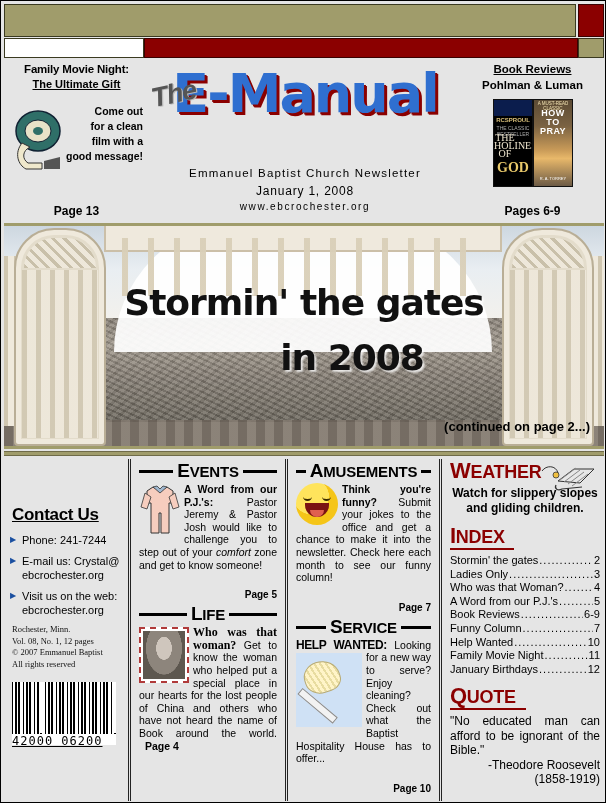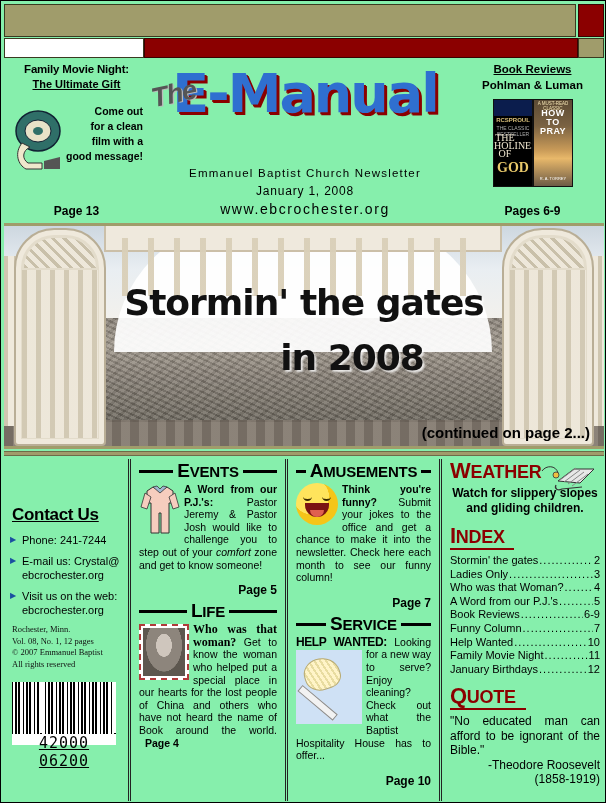--- a/index.html
+++ b/index.html
@@ -1,17 +1,17 @@
 <!DOCTYPE html>
 <html><head>
 <meta charset="utf-8">
 <style>
   html,body{margin:0;padding:0;background:#fff;}
   body{width:606px;height:803px;font-family:"Liberation Sans",sans-serif;}
-  .page{position:relative;width:606px;height:803px;overflow:hidden;background:#86efac;
+  .page{position:relative;width:606px;height:803px;overflow:hidden;background:#e5e5e5;
         box-sizing:border-box;border:1px solid #000;}
 
   
   .bar-olive-top{position:absolute;left:3px;top:3px;width:572px;height:33px;background:#a09c6b;
                  border:1px solid #3a3a20;box-sizing:border-box;}
   .bar-red-topright{position:absolute;left:577px;top:3px;width:26px;height:33px;background:#8b0000;
                  border:1px solid #3a0000;box-sizing:border-box;}
   .bar-white-left{position:absolute;left:3px;top:37px;width:140px;height:20px;background:#fff;
                  border:1px solid #3a3a20;box-sizing:border-box;}
   .bar-red-mid{position:absolute;left:143px;top:37px;width:434px;height:20px;background:#8b0000;
@@ -33,21 +33,21 @@
   .the-word{position:absolute;left:6px;top:24px;font-style:italic;font-weight:bold;font-size:27px;
             color:#555;transform:rotate(-12deg);transform-origin:left bottom;
             font-family:"Liberation Sans",sans-serif;letter-spacing:-1px;
             text-shadow:1px 1px 0 #bbb;}
   .emanual{position:absolute;left:0;right:0;top:4px;font-size:54px;font-weight:bold;
            color:#2f6fd0;font-family:"DejaVu Sans",sans-serif;letter-spacing:-2px;
            line-height:62px;
            text-shadow: 2px 2px 0 #8b0000, 3px 3px 0 #8b0000;}
   .sub1{position:absolute;left:0;right:0;top:108px;font-size:11.5px;color:#000;letter-spacing:1.2px;}
   .sub2{position:absolute;left:0;right:0;top:125px;font-size:12px;color:#000;letter-spacing:.8px;}
-  .sub3{position:absolute;left:0;right:0;top:142px;font-size:14px;color:#000;letter-spacing:1.6px;}
+  .sub3{position:absolute;left:0;right:0;top:142px;font-size:10px;color:#000;letter-spacing:1.6px;}
 
   .promo-right{position:absolute;left:457px;top:0;width:143px;height:163px;text-align:center;}
   .promo-right .r1{font-size:11.5px;font-weight:bold;text-decoration:underline;margin-top:4px;}
   .promo-right .r2{font-size:11.5px;font-weight:bold;margin-top:4px;}
   .books{position:absolute;left:32px;top:40px;width:80px;height:88px;display:flex;}
   .bk{width:40px;height:88px;position:relative;overflow:hidden;border:1px solid #111;box-sizing:border-box;}
   .bk1{background:linear-gradient(#0b1d4d 0%,#0b1d4d 18%,#000 19%,#000 100%);}
   .bk1 .bt{position:absolute;left:0;right:0;top:17px;text-align:center;font-size:6px;font-weight:bold;color:#d9c07a;}
   .bk1 .bs{position:absolute;left:0;right:0;top:25px;text-align:center;font-size:5px;color:#aaa;}
   .bk1 .bm{position:absolute;left:0;right:16px;top:34px;text-align:center;font-size:10px;color:#efe6cf;
@@ -99,21 +99,21 @@
   .fenceL{position:absolute;left:0;top:30px;width:16px;height:170px;
         background:repeating-linear-gradient(90deg,#cfc6b0 0 4px,#efe9dc 4px 10px);}
   .fenceR{position:absolute;right:0;top:30px;width:16px;height:170px;
         background:repeating-linear-gradient(90deg,#cfc6b0 0 4px,#efe9dc 4px 10px);}
   .headline{position:absolute;left:0;right:0;top:56px;text-align:center;z-index:5;}
   .hl1{font-size:36px;font-weight:bold;color:#111;font-family:"DejaVu Sans",sans-serif;
        letter-spacing:-1px;text-shadow:2px 2px 2px rgba(255,255,255,.8);}
   .hl2{font-size:36px;font-weight:bold;color:#111;font-family:"DejaVu Sans",sans-serif;
        letter-spacing:-1px;margin-top:14px;padding-left:96px;
        text-shadow:2px 2px 2px rgba(255,255,255,.8);}
-  .contd{position:absolute;right:14px;bottom:5px;font-size:15px;font-weight:bold;color:#000;z-index:6;}
+  .contd{position:absolute;right:14px;bottom:12px;font-size:13px;font-weight:bold;color:#000;z-index:6;}
 
   
   .rule{position:absolute;left:3px;top:450px;width:600px;height:5px;
         background:#a09c6b;border-top:1px solid #6f6b48;border-bottom:1px solid #6f6b48;box-sizing:border-box;}
 
   
   .cols{position:absolute;left:3px;top:458px;width:600px;height:342px;}
   .col{position:absolute;top:0;height:342px;box-sizing:border-box;}
   .c1{left:0;width:122px;padding:4px 6px 0 8px;margin-top:40px;}
   .c2{left:124px;width:155px;padding:2px 6px 0 8px;border-left:3px double #222;}
@@ -121,33 +121,33 @@
   .c4{left:435px;width:165px;padding:2px 4px 0 8px;border-left:3px double #222;}
   .contact-h{font-size:17px;font-weight:bold;text-decoration:underline;letter-spacing:-.3px;margin:2px 0 8px 0;}
   .bullets{list-style:none;margin:0;padding:0;}
   .bullets li{font-size:11px;line-height:14px;margin-bottom:7px;padding-left:10px;position:relative;color:#000;}
   .bullets li:before{content:"\25B6";position:absolute;left:-2px;top:0;font-size:8px;color:#1a4fa0;}
   .fine{font-family:"Liberation Serif",serif;font-size:8.5px;line-height:11.5px;color:#111;margin-top:6px;}
   .barcode{margin-top:12px;width:104px;height:62px;background:#fff;
      background-image:repeating-linear-gradient(90deg,#000 0 1px,#fff 1px 3px,#000 3px 5px,#fff 5px 6px,#000 6px 8px,#fff 8px 11px);
      position:relative;border:0;}
   .barcode .num{position:absolute;left:0;right:0;bottom:-1px;height:11px;background:#fff;
-     text-align:center;font-size:15px;font-family:"DejaVu Sans Mono",monospace;letter-spacing:1px;color:#000;text-decoration:underline;}
+     font-size:12px;font-family:"DejaVu Sans Mono",monospace;letter-spacing:1px;color:#000;text-decoration:underline;}
   .barcode .q{position:absolute;top:0;bottom:11px;width:3px;background:#fff;}
 
   
   .rulehead{display:flex;align-items:center;justify-content:center;gap:4px;margin:2px 0 3px 0;}
   .rulehead .ln{flex:1;height:3px;background:#000;}
   .rulehead .tx{font-size:15px;font-weight:bold;font-variant:small-caps;text-transform:uppercase;
      letter-spacing:-.2px;line-height:16px;white-space:nowrap;}
   .rulehead .tx::first-letter{font-size:19px;}
 
   .body{font-size:10.5px;line-height:12.6px;color:#000;text-align:justify;}
   .body b{font-weight:bold;}
-  .pgref{text-align:right;font-weight:bold;font-size:12px;margin-top:12px;}
+  .pgref{text-align:right;font-weight:bold;font-size:10px;margin-top:18px;}
 
   .pjicon{float:left;width:42px;height:58px;margin:0 3px 0 0;position:relative;}
   .stamp{float:left;width:50px;height:56px;margin:1px 4px 0 0;border:2px dashed #b03a3a;
          background:#fff;box-sizing:border-box;padding:2px;}
   .stamp .ph{width:100%;height:100%;
      background:radial-gradient(ellipse at 50% 36%, #cfc6bd 0 26%, #8d857c 27% 60%, #5d574f 61% 100%);}
   .smiley{float:left;width:42px;height:42px;margin:0 4px 0 0;border-radius:50%;
      background:radial-gradient(circle at 36% 32%,#ffe45c 0 45%,#f5c518 46% 100%);position:relative;}
   .smiley .eyeL,.smiley .eyeR{position:absolute;top:12px;width:9px;height:4px;border-bottom:2px solid #3a2a00;
      border-radius:0 0 9px 9px;}

